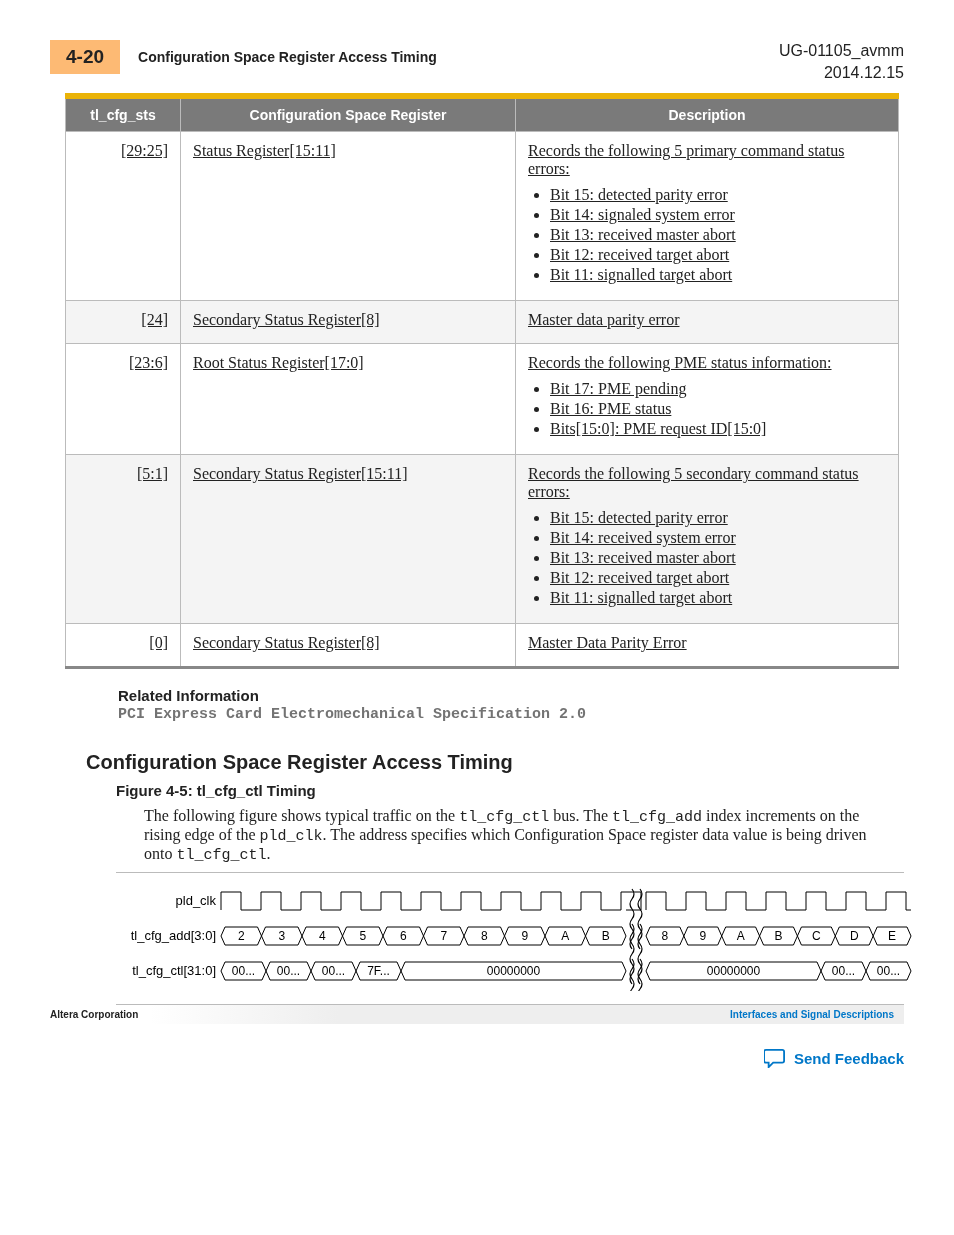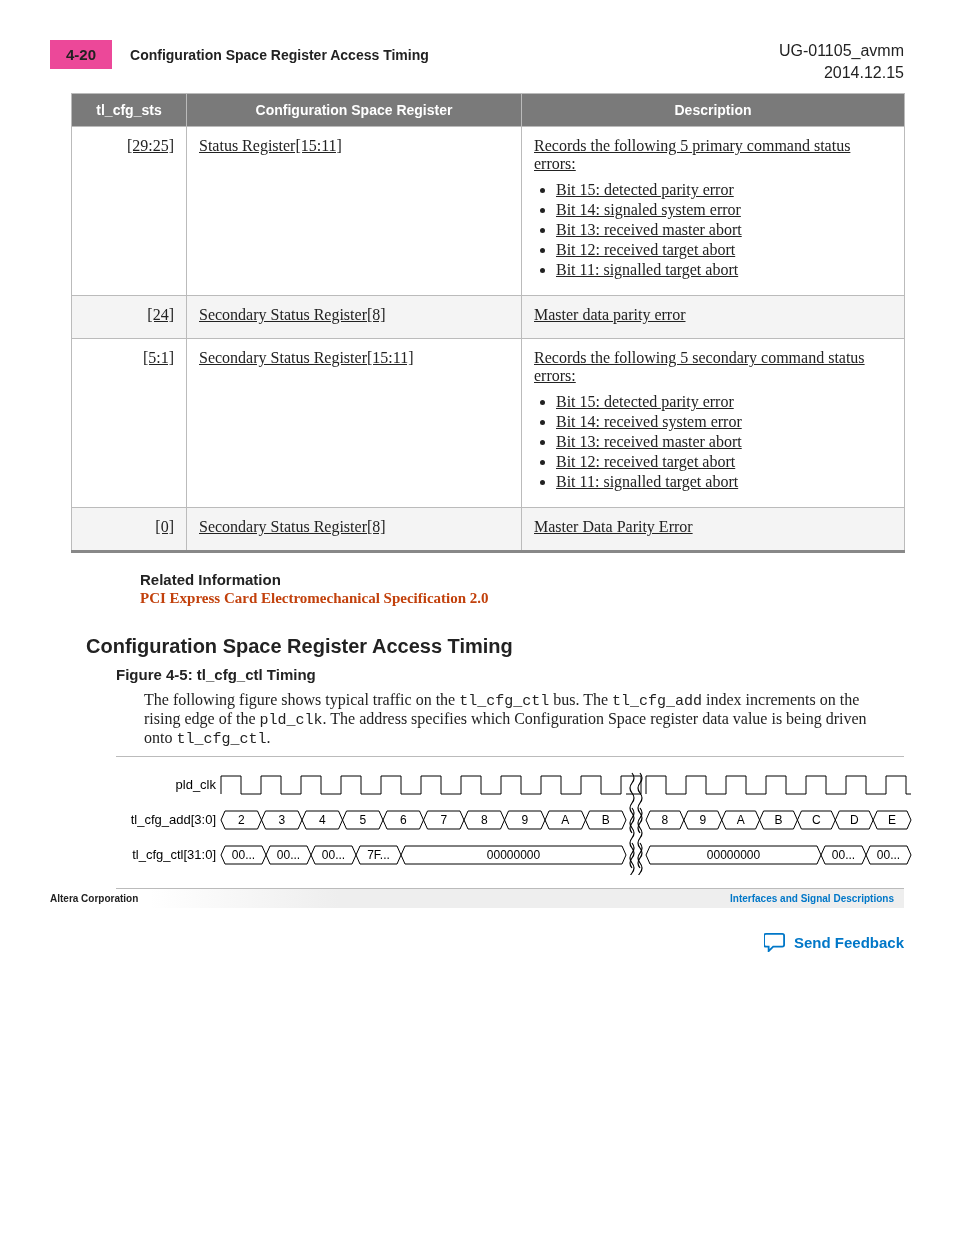--- a/index.html
+++ b/index.html
@@ -18,42 +18,42 @@
     align-items: flex-start;
     margin-bottom: 10px;
   }
   .header-left {
     display: flex;
     align-items: center;
     gap: 18px;
     font-family: "Myriad Pro", Arial, sans-serif;
   }
   .pagebox {
-    background: #ec4899;
+    background: #fdba74;
     padding: 6px 16px;
     font-weight: bold;
-    font-size: 15px;
+    font-size: 19px;
   }
   .page-title {
     font-weight: bold;
     font-size: 14px;
   }
   .header-right {
     text-align: right;
     font-family: "Myriad Pro", Arial, sans-serif;
     font-size: 16px;
     line-height: 1.35;
   }
   table.regtable {
     width: 100%;
     border-collapse: collapse;
     font-size: 16px;
-    margin-left: 21px;
+    margin-left: 15px;
     width: calc(100% - 20px);
-    border-top: 1px solid #eab308;
+    border-top: 6px solid #eab308;
     border-bottom: 3px solid #888;
     border-radius: 13px;
   }
   table.regtable th {
     background: #7a7a7a;
     color: #fff;
     font-family: "Myriad Pro", Arial, sans-serif;
     font-weight: bold;
     font-size: 14px;
     padding: 8px 10px;
@@ -79,30 +79,30 @@
   }
   table.regtable td.reg { width: 310px; }
   table.regtable ul {
     margin: 8px 0 0 0;
     padding-left: 22px;
   }
   table.regtable ul li {
     margin: 2px 0;
   }
   .related {
-    margin: 18px 0 0 90px;
+    margin: 18px 0 0 68px;
   }
   .related-title {
     font-family: "Myriad Pro", Arial, sans-serif;
     font-weight: bold;
     font-size: 15px;
   }
   .related-link {
-    color: #c2410c;
-    font-family: Liberation Serif, serif;
+    color: #737373;
+    font-family: Liberation Mono, monospace;
     font-weight: bold;
     font-size: 15px;
     display: block;
     margin-top: 2px;
   }
   h2.section {
     font-family: "Myriad Pro", Arial, sans-serif;
     font-weight: bold;
     font-size: 20px;
     margin: 28px 0 4px 36px;
@@ -193,20 +193,32 @@
             <li>Bit 12: received target abort</li>
             <li>Bit 11: signalled target abort</li>
           </ul>
         </td>
       </tr>
       <tr>
         <td class="bits">[24]</td>
         <td class="reg">Secondary Status Register[8]</td>
         <td>
           <div>Master data parity error</div>
+        </td>
+      </tr>
+      <tr>
+        <td class="bits">[23:6]</td>
+        <td class="reg">Root Status Register[17:0]</td>
+        <td>
+          <div>Records the following PME status information:</div>
+          <ul>
+            <li>Bit 17: PME pending</li>
+            <li>Bit 16: PME status</li>
+            <li>Bits[15:0]: PME request ID[15:0]</li>
+          </ul>
         </td>
       </tr>
       <tr>
         <td class="bits">[5:1]</td>
         <td class="reg">Secondary Status Register[15:11]</td>
         <td>
           <div>Records the following 5 secondary command status errors:</div>
           <ul>
             <li>Bit 15: detected parity error</li>
             <li>Bit 14: received system error</li>

